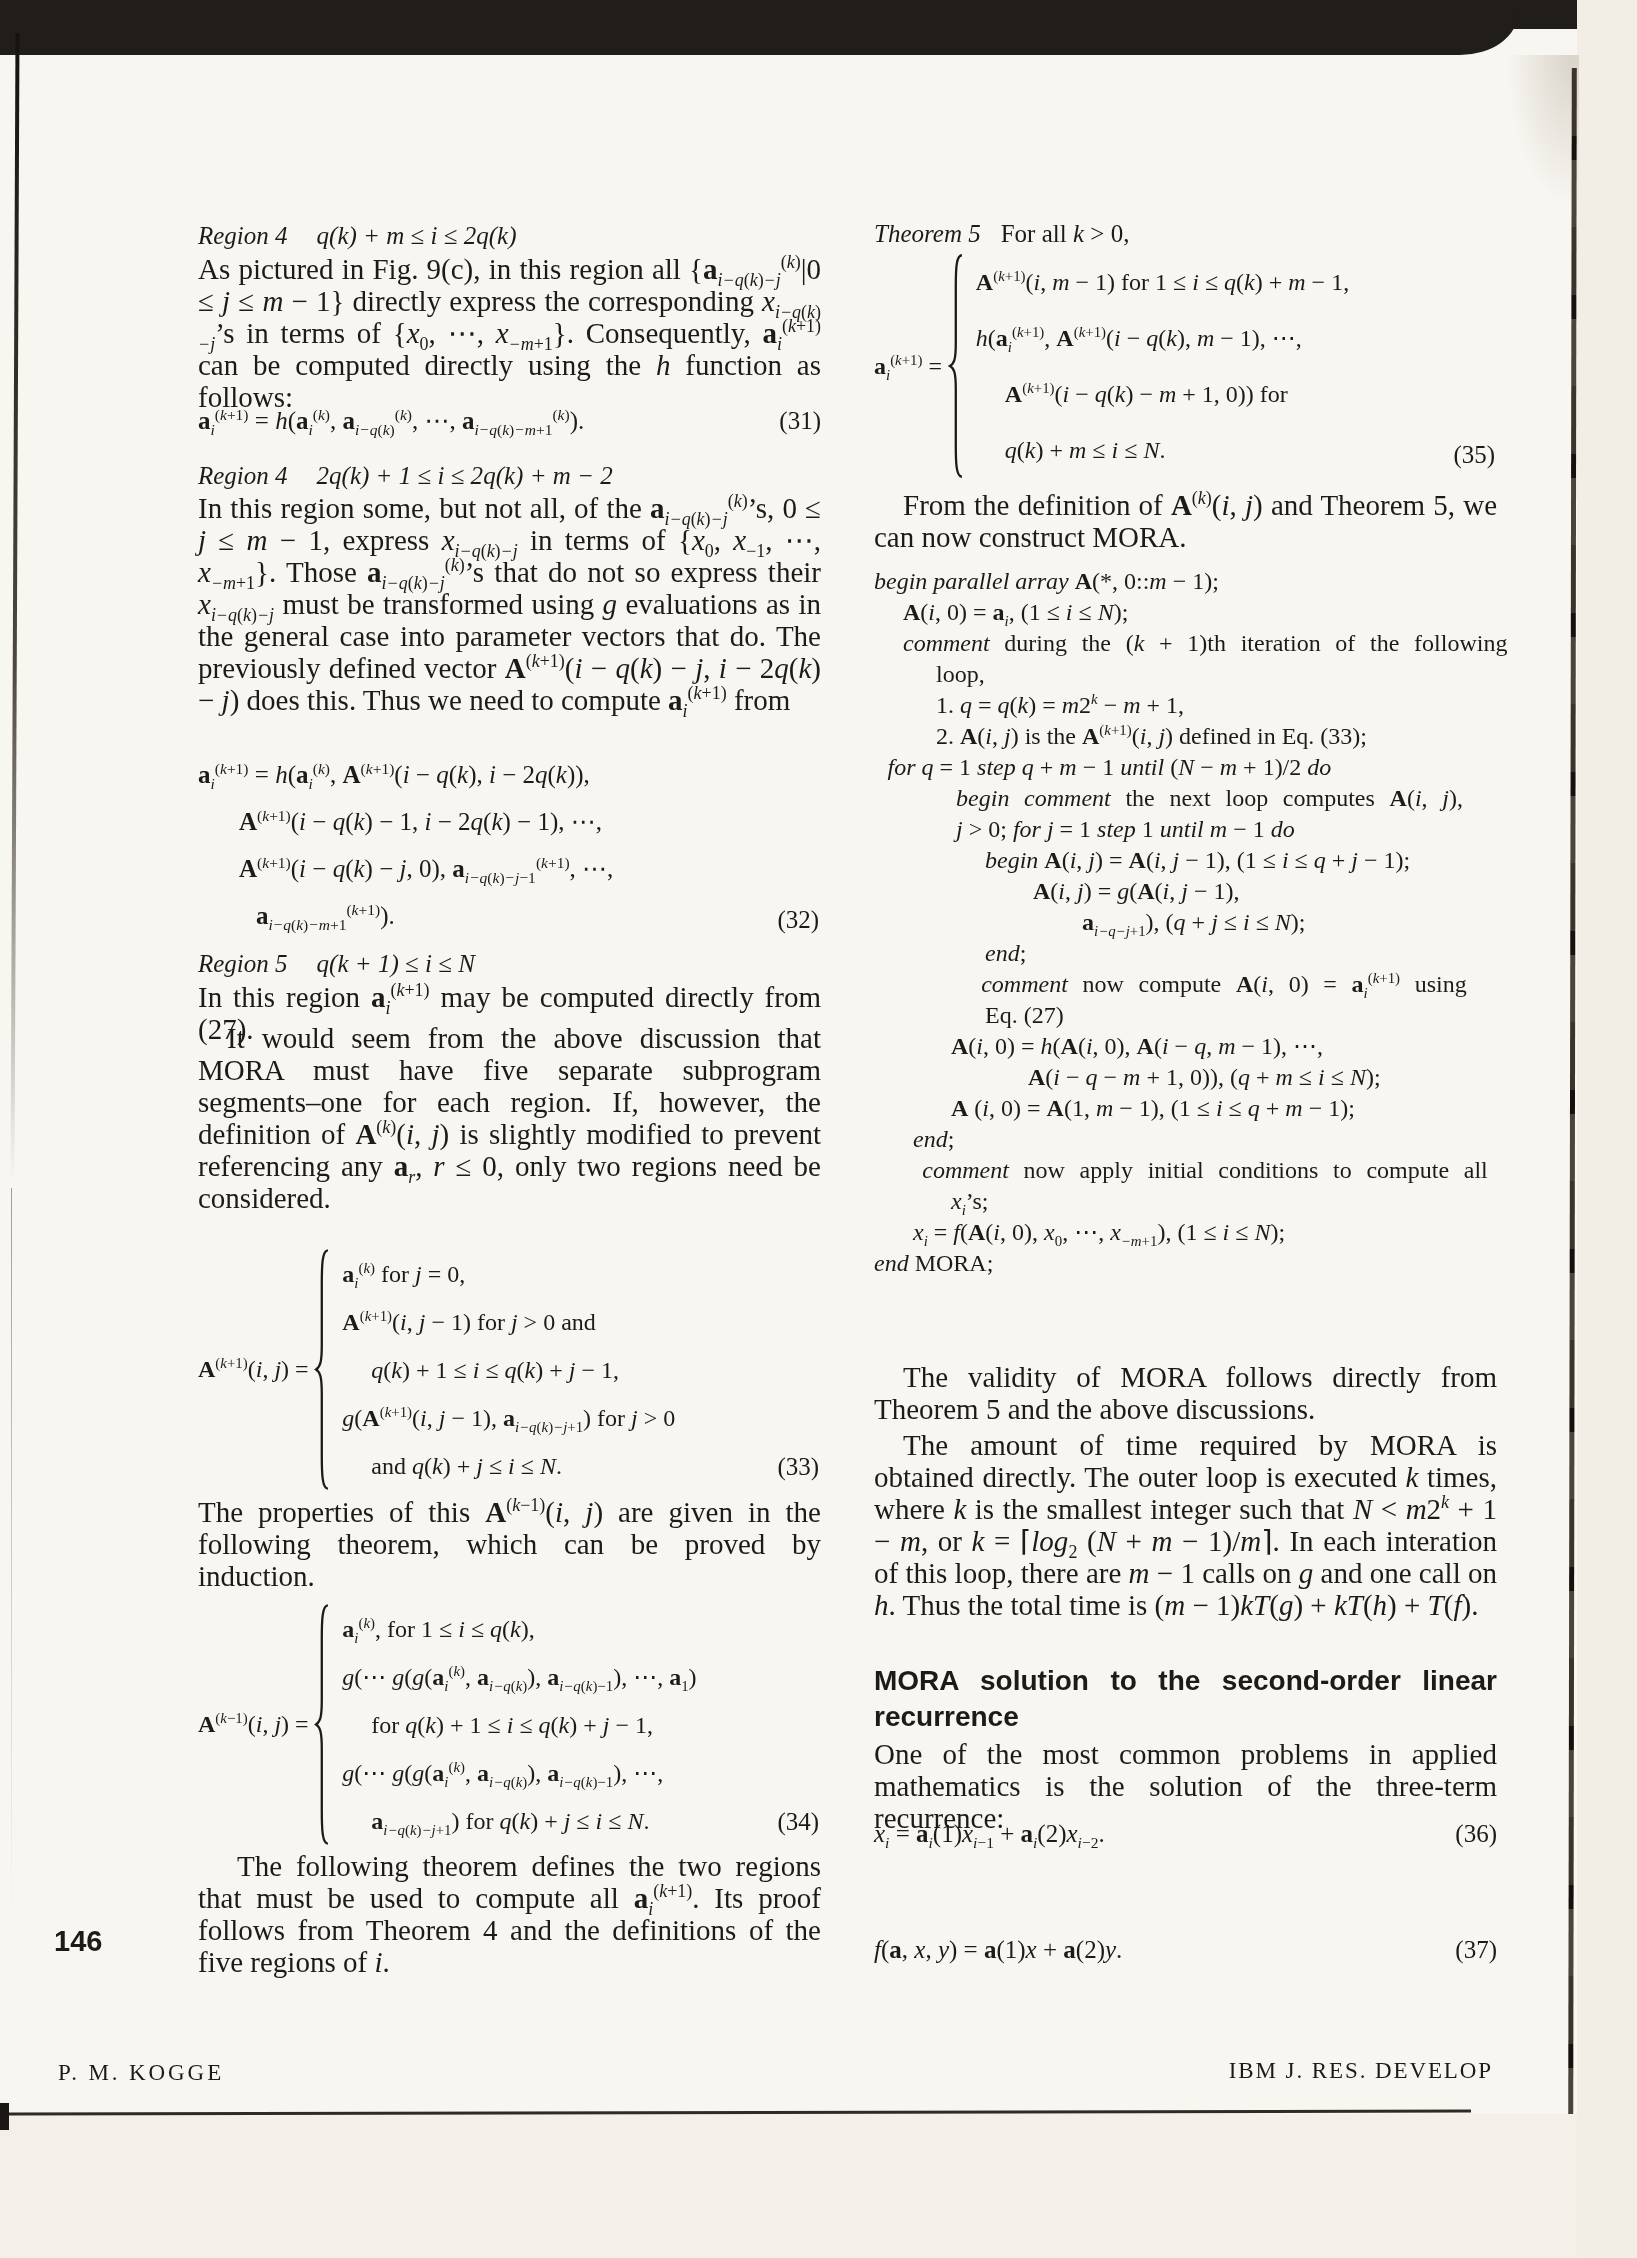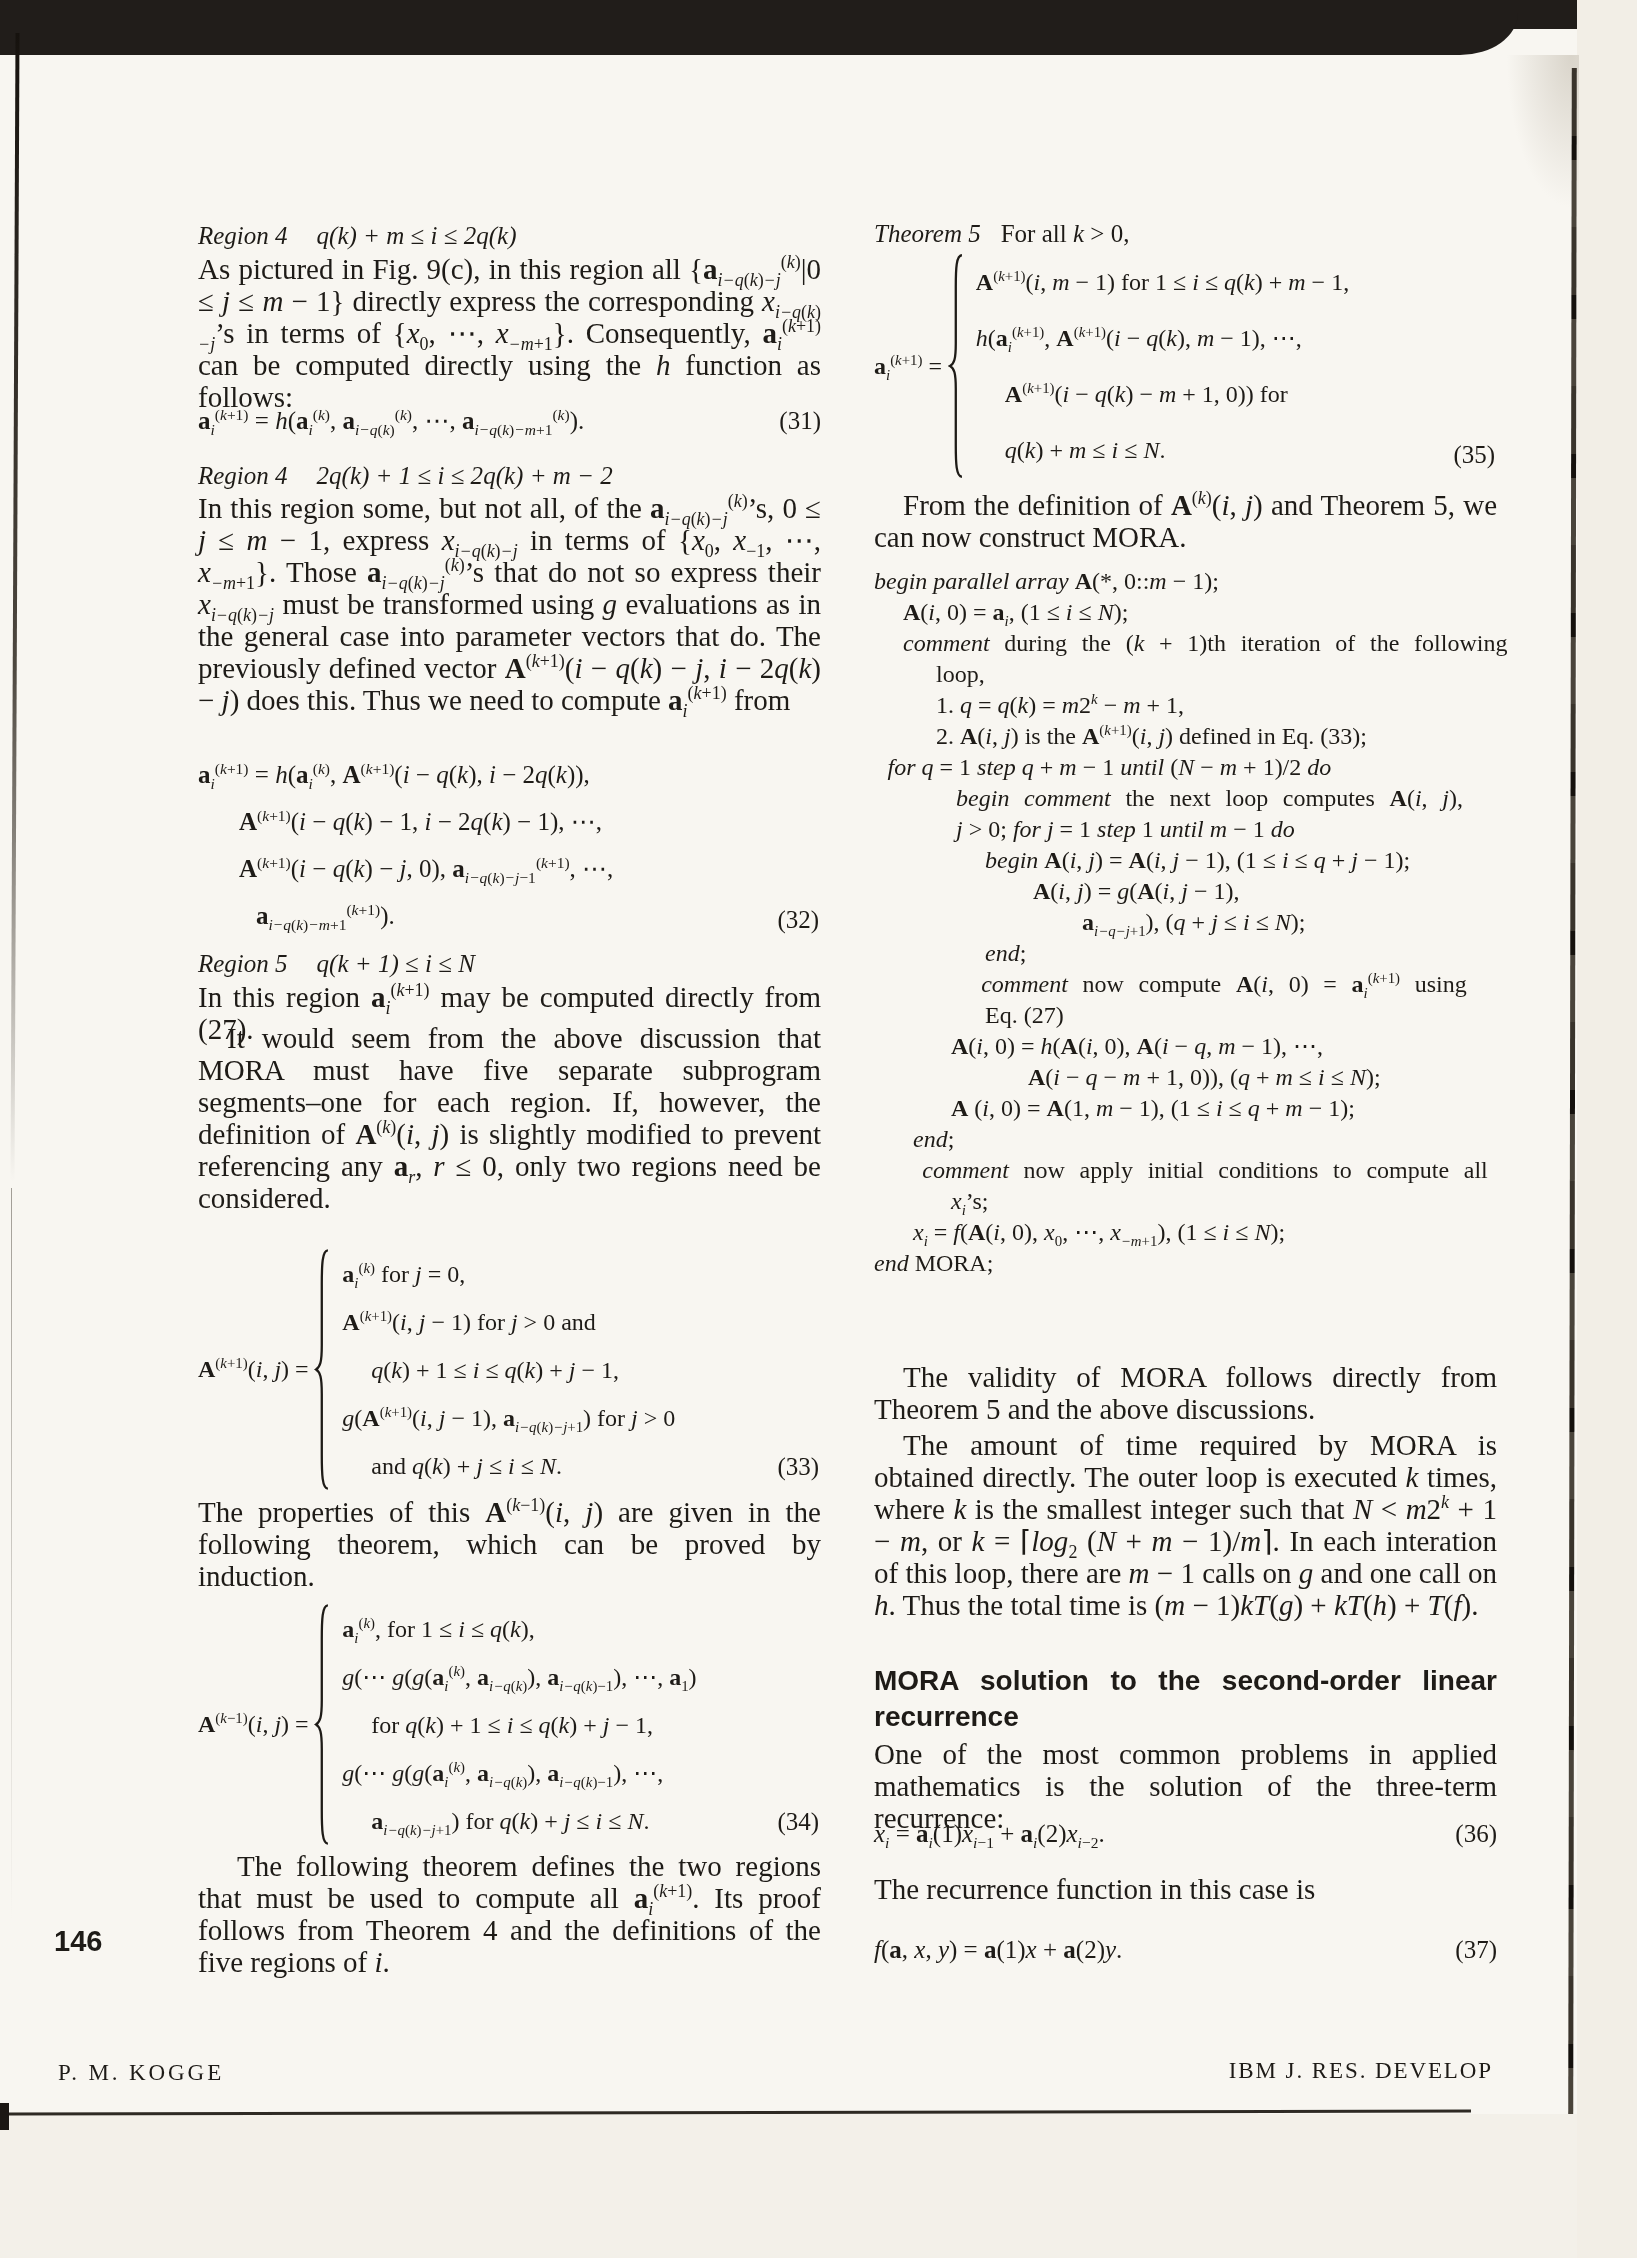--- a/index.html
+++ b/index.html
@@ -207,21 +207,20 @@
 
     <div class="blk sechead" style="top:1663px">MORA solution to the second-order linear recurrence</div>
 
     <p class="blk body" style="top:1738px">One of the most common problems in applied mathematics is the solution of the three-term recurrence:</p>
 
     <div class="blk eqline" style="top:1813px">
       <span class="eqbody"><i>x</i><sub><i>i</i></sub> = <b>a</b><sub><i>i</i></sub>(1)<i>x</i><sub><i>i</i>−1</sub> + <b>a</b><sub><i>i</i></sub>(2)<i>x</i><sub><i>i</i>−2</sub>.</span>
       <span class="eqnum">(36)</span>
     </div>
 
-    <p class="blk body" style="top:1873px">The recurrence function in this case is</p>
 
     <div class="blk eqline" style="top:1929px">
       <span class="eqbody"><i>f</i>(<b>a</b>, <i>x</i>, <i>y</i>) = <b>a</b>(1)<i>x</i> + <b>a</b>(2)<i>y</i>.</span>
       <span class="eqnum">(37)</span>
     </div>
   </div>
 
   <div class="pageno">146</div>
   <div class="footL">P. M. KOGGE</div>
   <div class="footR">IBM J. RES. DEVELOP</div>

